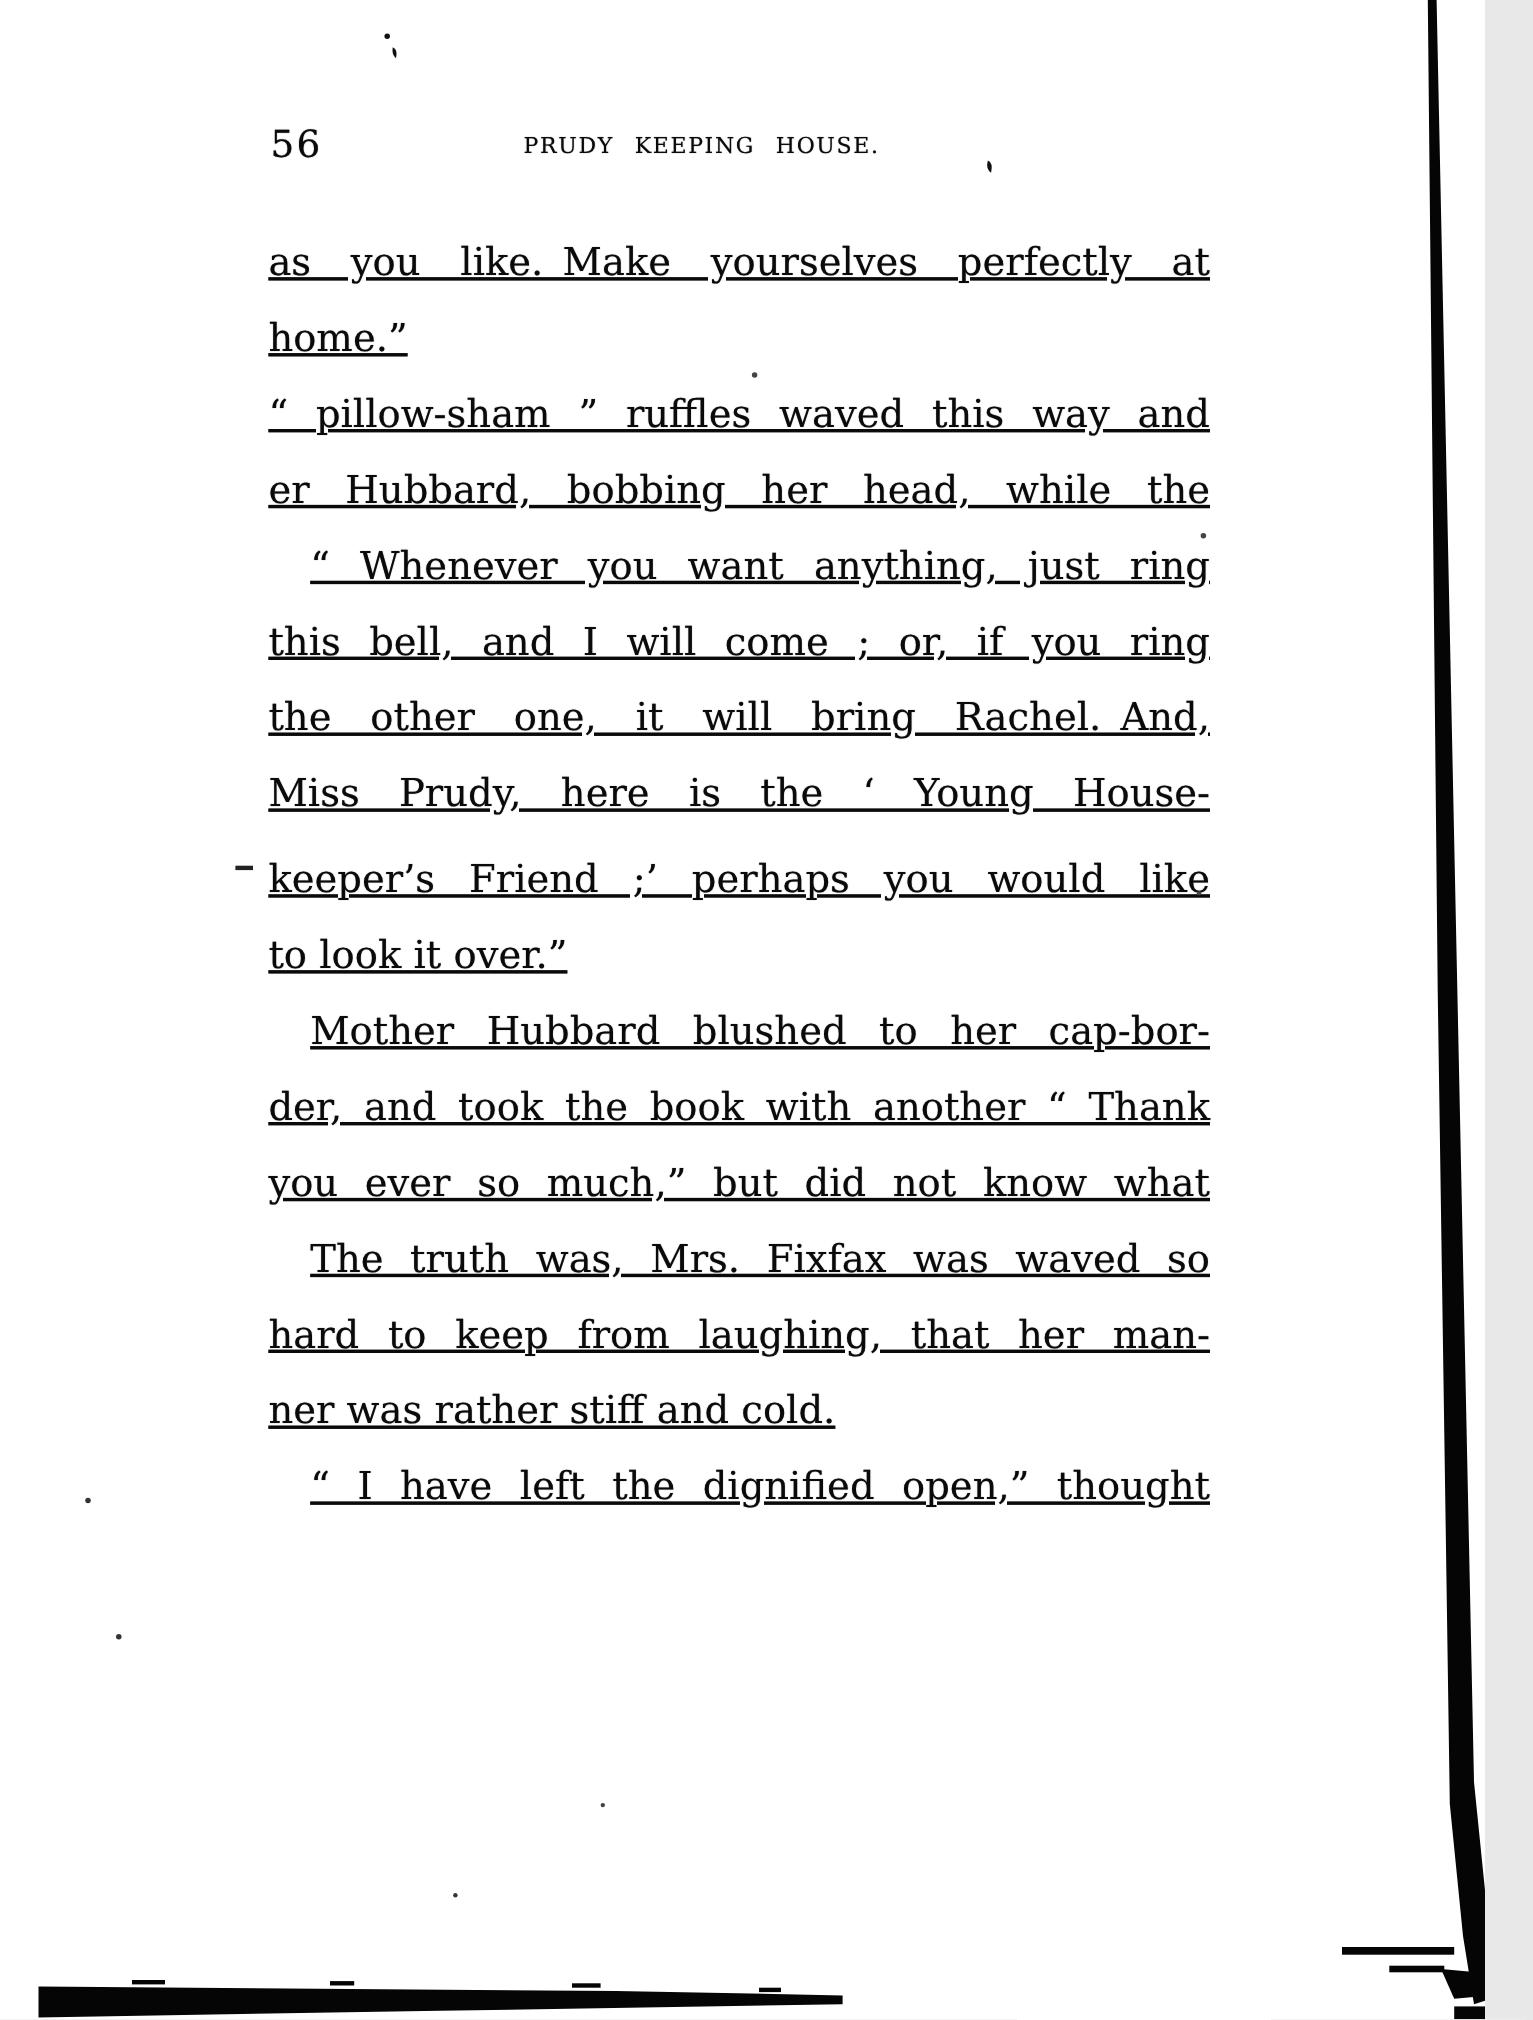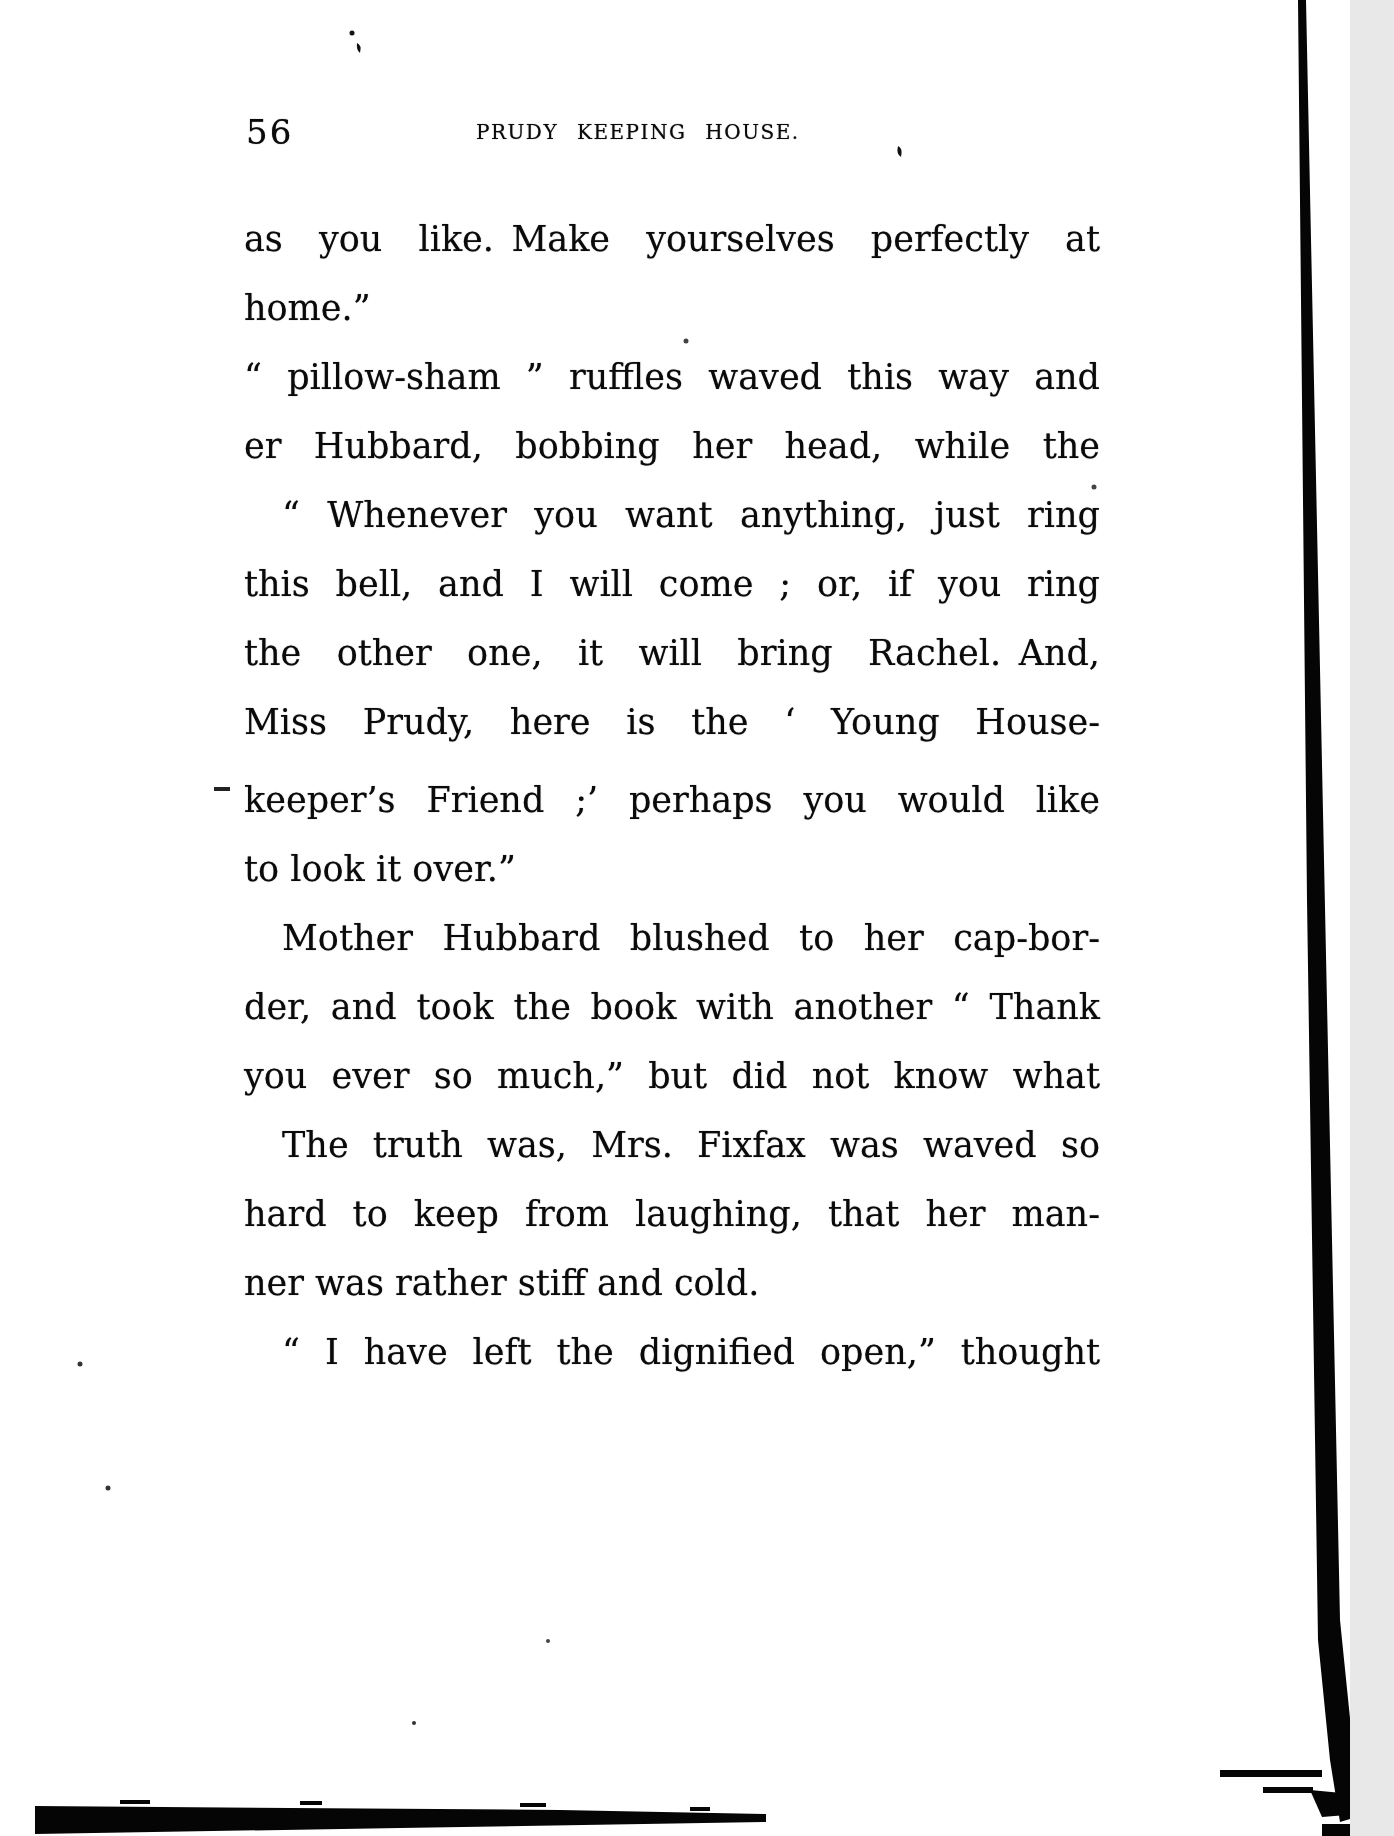--- a/index.html
+++ b/index.html
@@ -23,20 +23,21 @@
     margin-left:24px;
   }
   .body-text{
     position:absolute;left:244px;top:205px;width:856px;
     font-size:35px;line-height:69px;
     text-shadow:0 0 1px rgba(0,0,0,.55);
   }
   .ln{
     text-align:justify;
     text-align-last:justify;
+    text-decoration:underline;
   }
   .ln.end{text-align-last:left;}
   .ln.ind{text-indent:38px;}
   .ln.gap{margin-top:9px;}
   .artifacts{
     position:absolute;left:0;top:0;width:1394px;height:1836px;
     pointer-events:none;
   }
 </style>
 </head>

